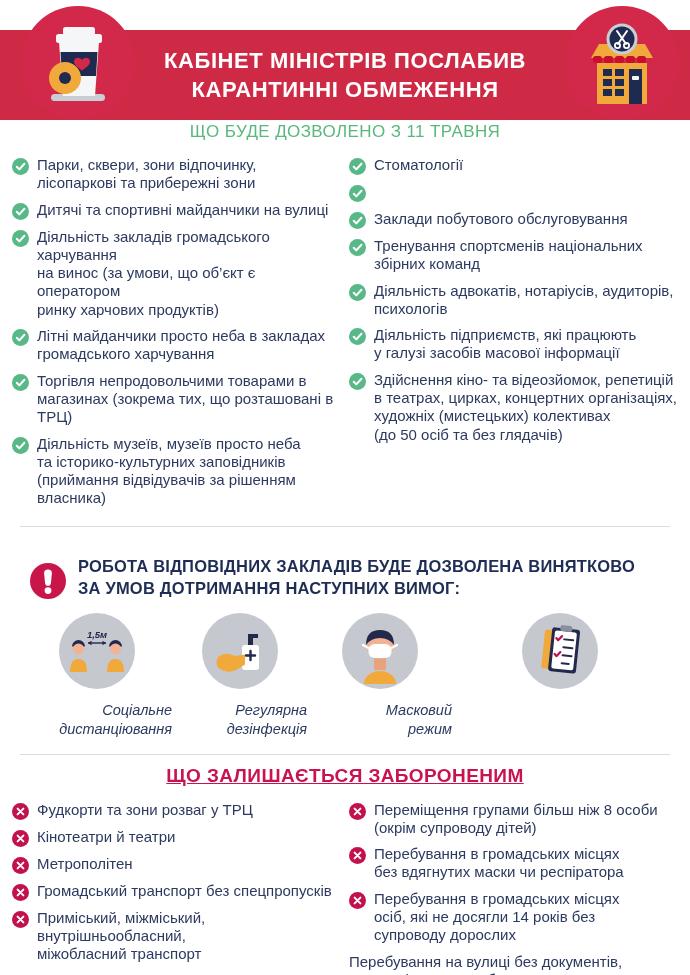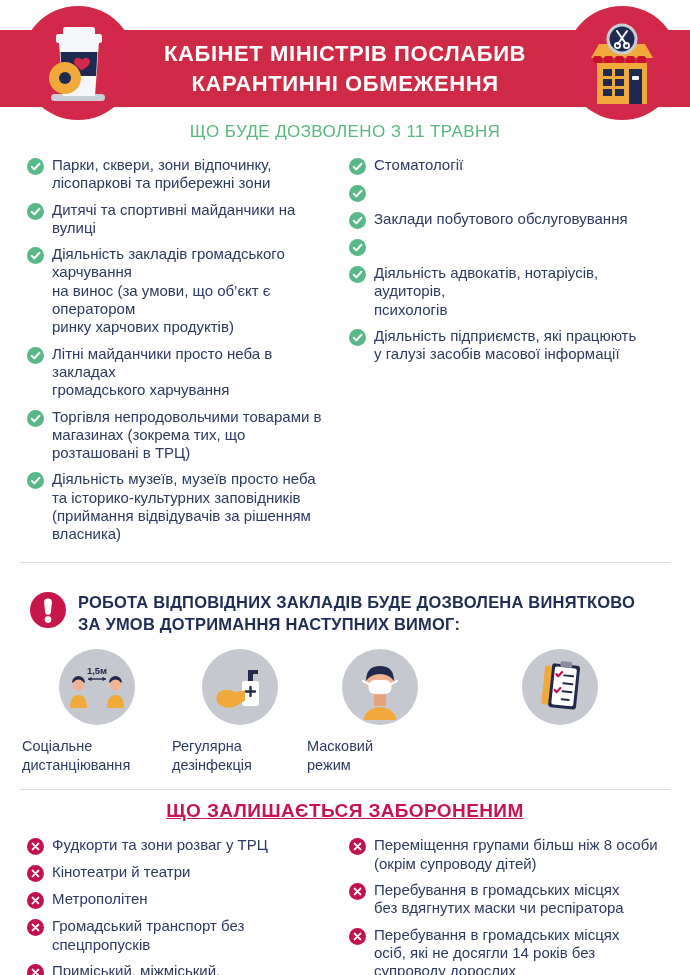--- a/index.html
+++ b/index.html
@@ -15,55 +15,55 @@
     --orange:#F2A93B;
     --icon-navy:#22294B;
     --divider:#DBDBDB;
   }
   *{box-sizing:border-box;margin:0;padding:0;}
   body{background:#fff;font-family:"Liberation Sans","DejaVu Sans",sans-serif;}
   .page{width:690px;height:975px;background:#fff;position:relative;overflow:hidden;}
 
   
   .banner{position:relative;height:110px;}
-  .band{position:absolute;top:30px;left:0;right:0;height:77px;background:var(--red);
+  .band{position:absolute;top:30px;left:0;right:0;height:90px;background:var(--red);
         display:flex;align-items:center;justify-content:center;}
   .title{color:#fff;font-size:22px;font-weight:bold;line-height:1.32;text-align:center;
          letter-spacing:.6px;white-space:pre-line;}
   .badge{position:absolute;top:6px;width:114px;height:114px;z-index:2;}
   .badge svg{display:block;width:114px;height:114px;}
   .badge.left{left:21px;}
   .badge.right{left:565px;}
 
   
   .allowed-heading{margin:12px 0 14px;text-align:center;color:var(--green);
                    font-size:17px;font-weight:normal;letter-spacing:.4px;}
   .prohibited-heading{margin:6px 0 14px;text-align:center;color:var(--prohibit-red);
                       font-size:19px;font-weight:bold;letter-spacing:.4px;text-decoration:underline;}
 
   
-  .columns{display:flex;padding:0 27px;}
+  .columns{display:flex;padding:0 12px;}
   .col{width:50%;list-style:none;}
   .col.left{padding-right:10px;}
   .col.right{padding-left:4px;}
   .item{display:flex;margin-bottom:8px;}
   .bullet{width:17px;height:17px;flex:0 0 17px;margin:2px 8px 0 0;}
   .item .text{font-size:15px;line-height:1.22;color:var(--navy);white-space:pre-line;}
 
   hr.divider{border:none;border-top:1px solid var(--divider);margin:10px 20px;}
 
   
-  .warning{display:flex;align-items:flex-start;padding:4px 30px 2px;margin-top:24px;}
+  .warning{display:flex;align-items:flex-end;padding:4px 30px 2px;margin-top:24px;}
   .warning .excl{width:36px;height:36px;flex:0 0 36px;margin-top:1px;}
   .warning p{margin:0 0 0 12px;font-size:16.5px;font-weight:bold;color:var(--deep-navy);
              line-height:1.35;letter-spacing:.2px;white-space:pre-line;}
 
   
   .reqs{display:flex;justify-content:space-between;padding:12px 22px 4px;}
-  .req{text-align:left;}
+  .req{text-align:right;font-style:italic;}
   .req:nth-child(1){width:150px;}
   .req:nth-child(2){width:135px;}
   .req:nth-child(3){width:145px;}
   .req:nth-child(4){width:216px;}
   .req-circle{width:76px;height:76px;margin:0 auto 12px;}
   .req-circle svg{display:block;width:76px;height:76px;}
   .req-label{font-size:14.5px;color:var(--navy);line-height:1.32;white-space:pre-line;}
 </style>
 </head>
 <body>
@@ -206,40 +206,52 @@
             <path d="M5.6 10.4l3 3 6-6.6" stroke="#fff" stroke-width="2.4" fill="none" stroke-linecap="round" stroke-linejoin="round"></path>
           </svg>
           <span class="text">Заклади побутового обслуговування</span>
         </li>
 
         <li class="item">
           <svg class="bullet" viewBox="0 0 20 20">
             <circle cx="10" cy="10" r="10" fill="#58B888"></circle>
             <path d="M5.6 10.4l3 3 6-6.6" stroke="#fff" stroke-width="2.4" fill="none" stroke-linecap="round" stroke-linejoin="round"></path>
           </svg>
+          <span class="text">Тренування спортсменів національних
+збірних команд</span>
         </li>
 
         <li class="item">
           <svg class="bullet" viewBox="0 0 20 20">
             <circle cx="10" cy="10" r="10" fill="#58B888"></circle>
             <path d="M5.6 10.4l3 3 6-6.6" stroke="#fff" stroke-width="2.4" fill="none" stroke-linecap="round" stroke-linejoin="round"></path>
           </svg>
           <span class="text">Діяльність адвокатів, нотаріусів, аудиторів,
 психологів</span>
         </li>
 
         <li class="item">
           <svg class="bullet" viewBox="0 0 20 20">
             <circle cx="10" cy="10" r="10" fill="#58B888"></circle>
             <path d="M5.6 10.4l3 3 6-6.6" stroke="#fff" stroke-width="2.4" fill="none" stroke-linecap="round" stroke-linejoin="round"></path>
           </svg>
           <span class="text">Діяльність підприємств, які працюють
 у галузі засобів масової інформації</span>
         </li>
 
+        <li class="item">
+          <svg class="bullet" viewBox="0 0 20 20">
+            <circle cx="10" cy="10" r="10" fill="#58B888"></circle>
+            <path d="M5.6 10.4l3 3 6-6.6" stroke="#fff" stroke-width="2.4" fill="none" stroke-linecap="round" stroke-linejoin="round"></path>
+          </svg>
+          <span class="text">Здійснення кіно- та відеозйомок, репетицій
+в театрах, цирках, концертних організаціях,
+художніх (мистецьких) колективах
+(до 50 осіб та без глядачів)</span>
+        </li>
       </ul>
   </section>
 
   <hr class="divider">
 
   <section class="warning">
     <svg class="excl" viewBox="0 0 36 36">
       <circle cx="18" cy="18" r="18" fill="#C8164B"></circle>
       <path d="M18 6.6 c2.7 0 4.1 1.6 3.9 4 l-1 9.6 c-.16 1.7-1.25 2.6-2.9 2.6 s-2.74-.9-2.9-2.6 l-1-9.6 c-.2-2.4 1.2-4 3.9-4 z" fill="#FFF"></path>
       <circle cx="18" cy="27.6" r="3.4" fill="#FFF"></circle>

